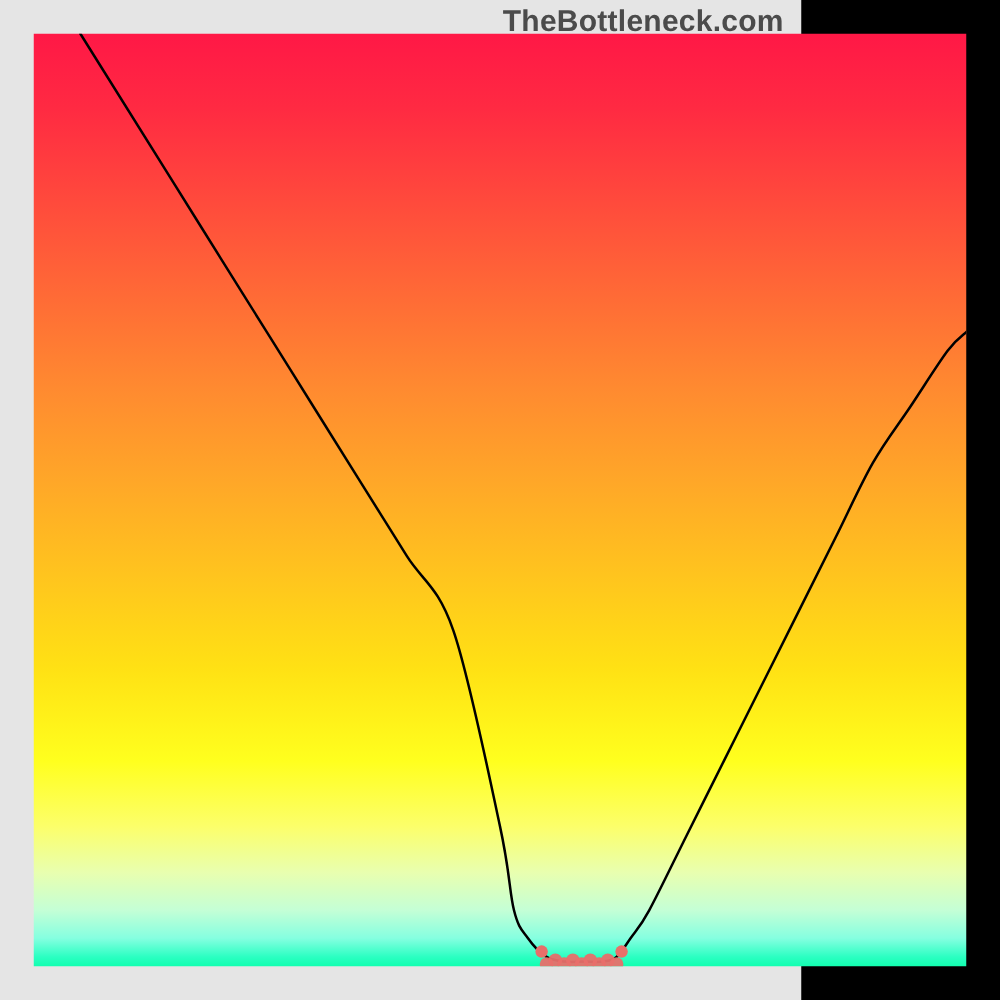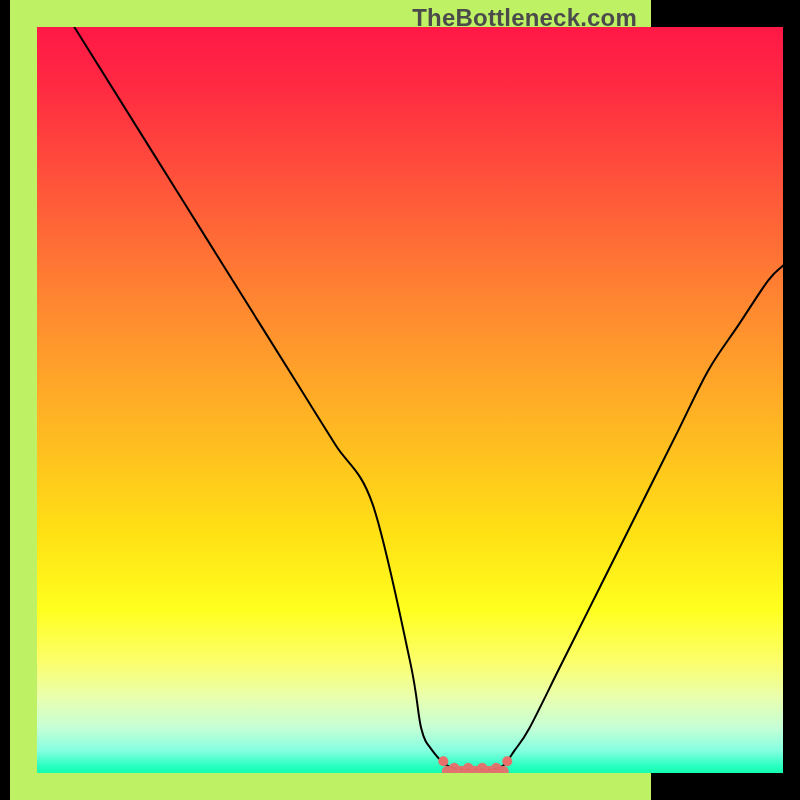--- a/index.html
+++ b/index.html
@@ -8,22 +8,21 @@
     width: 800px;
     height: 800px;
     background: #000;
     overflow: hidden;
     font-family: Arial, Helvetica, sans-serif;
   }
   .frame {
     position: relative;
     width: 641px;
     height: 800px;
-    background: #bef264;
-    margin-left: 10px;
+    background: #e5e5e5;
   }
   .watermark {
     position: absolute;
     top: 4px;
     right: 14px;
     color: #4b4b4b;
     font-size: 24px;
     font-weight: 600;
     letter-spacing: 0.2px;
     z-index: 4;

